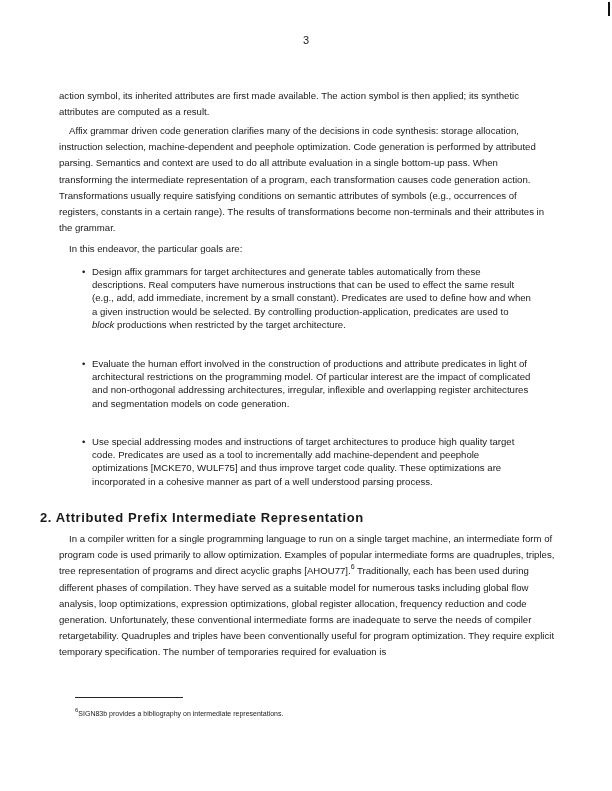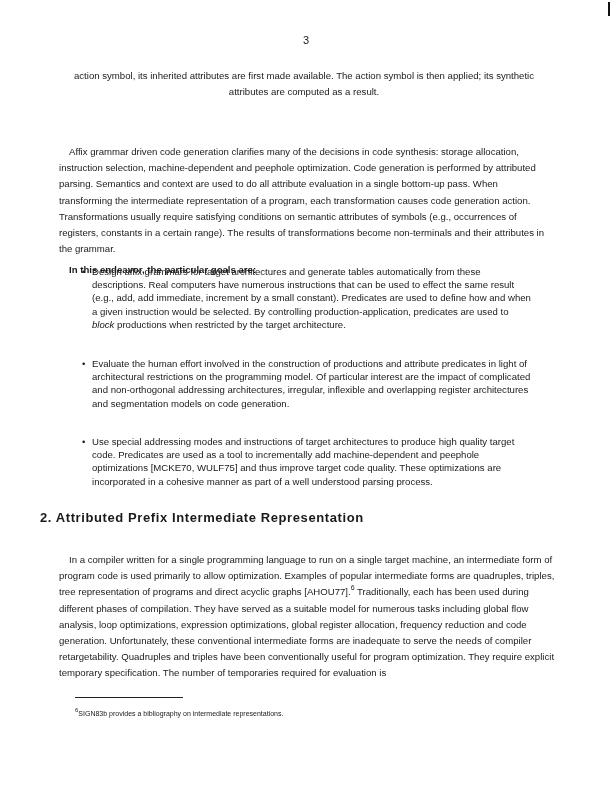--- a/index.html
+++ b/index.html
@@ -2,43 +2,43 @@
 <html><head>
 <meta charset="utf-8">
 <style>
   html, body { margin: 0; padding: 0; background: #ffffff; }
   body { width: 612px; height: 791px; position: relative; overflow: hidden;
          font-family: "Liberation Sans", sans-serif; color: #1a1a1a; }
   .page-number { position: absolute; top: 34px; left: 0; width: 612px; text-align: center;
                  font-size: 11px; }
   .edge-mark { position: absolute; top: 2px; left: 608px; width: 2px; height: 14px; background: #111; }
   .p { position: absolute; left: 59px; width: 490px; font-size: 9.6px; line-height: 16.2px; margin: 0; }
-  .p.indent { text-indent: 10px; margin-top: 21px; }
+  .p.indent { text-indent: 10px; }
   .bullet { position: absolute; left: 92px; width: 440px; font-size: 9.6px; line-height: 13.2px; }
   .bullet .dot { position: absolute; left: -10px; top: 0; }
   .heading { position: absolute; left: 40px; top: 510px; font-size: 13px; font-weight: bold;
              letter-spacing: 0.6px; }
   .rule { position: absolute; left: 75px; top: 697px; width: 108px; height: 1px; background: #222; }
   .footnote { position: absolute; left: 75px; top: 707px; font-size: 7px; }
   .footnote sup { font-size: 6px; vertical-align: 4px; }
   sup.fn { font-size: 7px; vertical-align: 5px; line-height: 0; }
   i { font-style: italic; text-align: center; }
 </style>
 </head>
 <body>
 
 <div class="edge-mark"></div>
 
 <div class="page-number">3</div>
 
-<p class="p" style="top:68px;text-align:center;">action symbol, its inherited attributes are first made available.  The action symbol is then applied; its synthetic attributes are computed as a result.</p>
+<p class="p" style="top:88px;">action symbol, its inherited attributes are first made available.  The action symbol is then applied; its synthetic attributes are computed as a result.</p>
 
 <p class="p indent" style="top:123px;">Affix grammar driven code generation clarifies many of the decisions in code synthesis: storage allocation, instruction selection, machine-dependent and peephole optimization.  Code generation is performed by attributed parsing.  Semantics and context are used to do all attribute evaluation in a single bottom-up pass.  When transforming the intermediate representation of a program, each transformation causes code generation action.  Transformations usually require satisfying conditions on semantic attributes of symbols (e.g., occurrences of registers, constants in a certain range).  The results of transformations become non-terminals and their attributes in the grammar.</p>
 
-<p class="p indent" style="top:241px;font-weight:bold;">In this endeavor, the particular goals are:</p>
+<p class="p indent" style="top:241px;">In this endeavor, the particular goals are:</p>
 
 <div class="bullet" style="top:265px;">
   <span class="dot">•</span>
   <span>Design affix grammars for target architectures and generate tables automatically from these descriptions.  Real computers have numerous instructions that can be used to effect the same result (e.g., add, add immediate, increment by a small constant).  Predicates are used to define how and when a given instruction would be selected.  By controlling production-application, predicates are used to </span><i>block</i><span> productions when restricted by the target architecture.</span>
 </div>
 
 <div class="bullet" style="top:357px;">
   <span class="dot">•</span>
   <span>Evaluate the human effort involved in the construction of productions and attribute predicates in light of architectural restrictions on the programming model.  Of particular interest are the impact of complicated and non-orthogonal addressing architectures, irregular, inflexible and overlapping register architectures and segmentation models on code generation.</span>
 </div>

